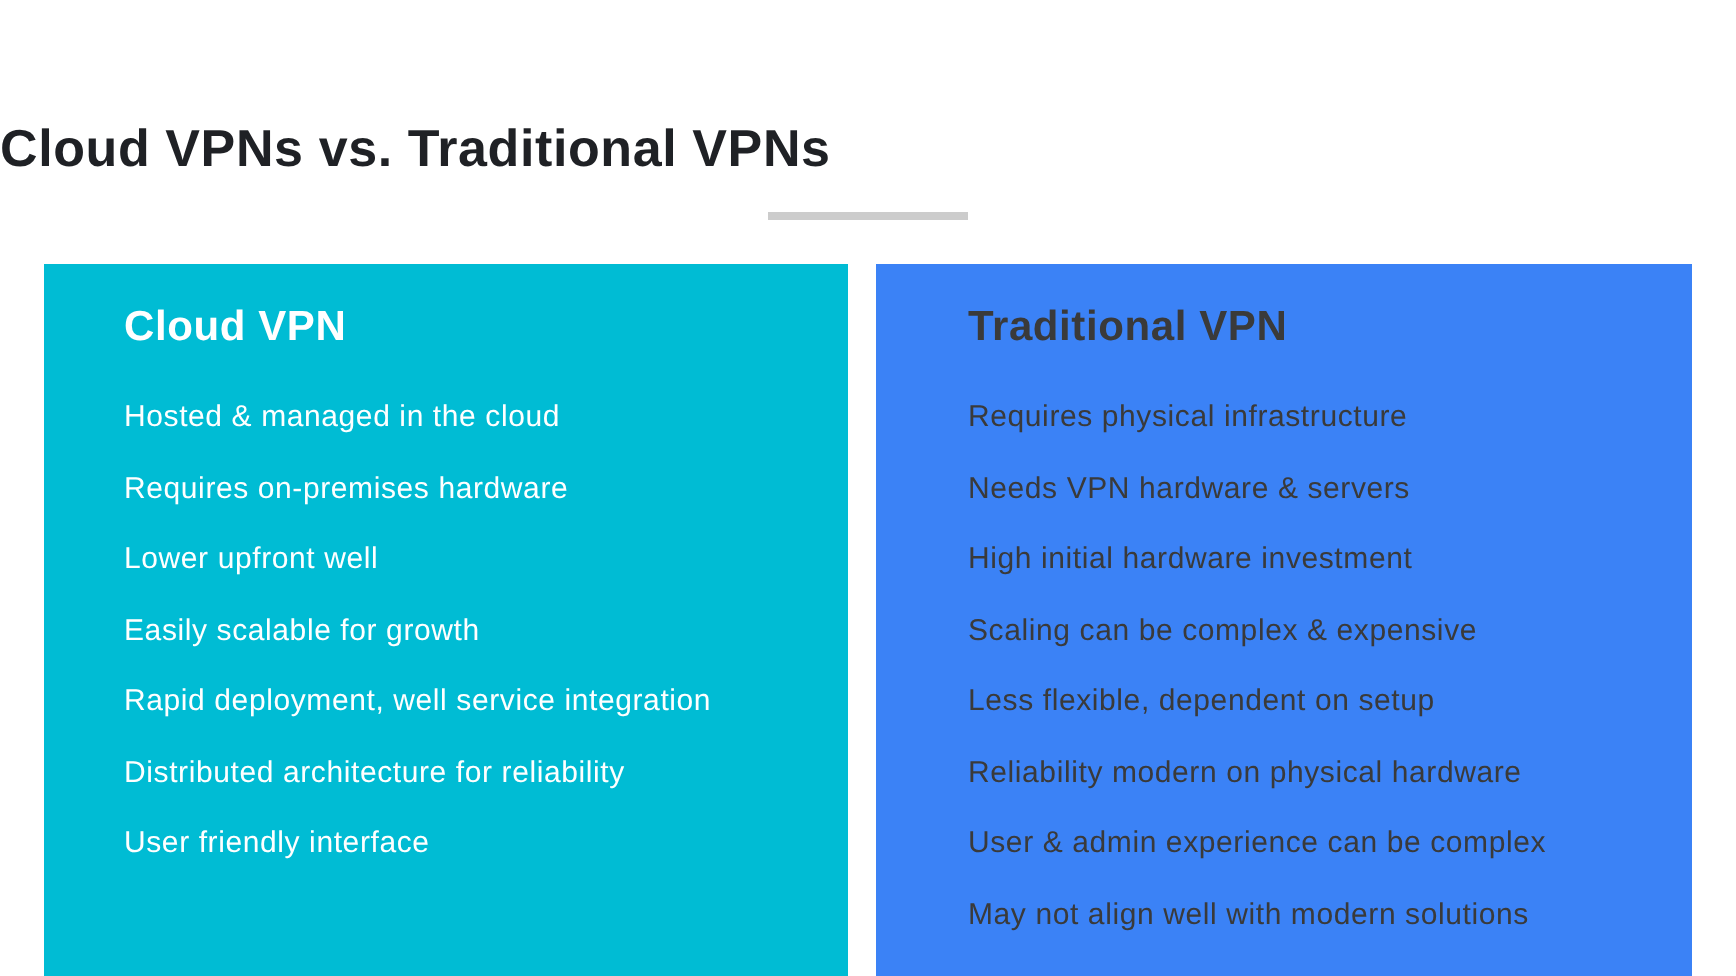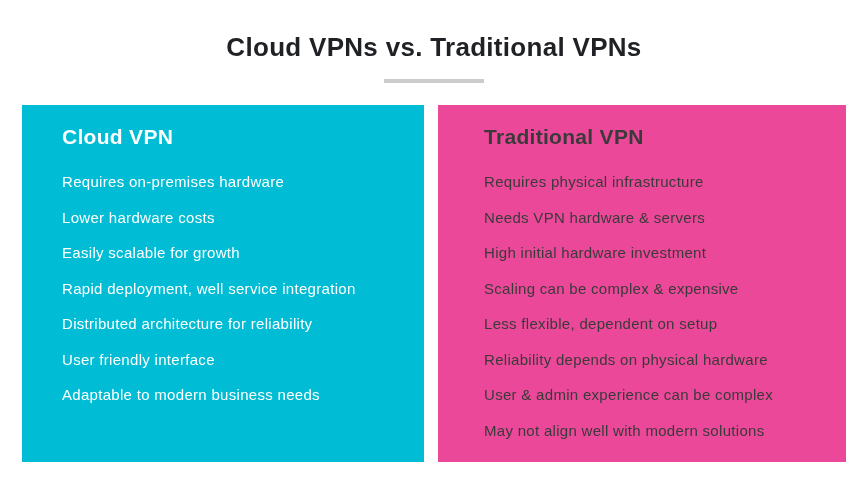--- a/index.html
+++ b/index.html
@@ -6,22 +6,22 @@
 
   html, body {
     width: 868px;
     height: 488px;
     background: #ffffff;
     font-family: "Liberation Sans", sans-serif;
     overflow: hidden;
   }
 
   .main-title {
-    text-align: center;
-    padding-top: 32px;
+    text-align: left;
+    padding-top: 59px;
     font-size: 26px;
     font-weight: 700;
     color: #1f2125;
     letter-spacing: 0.3px;
   }
 
   .title-divider {
     width: 100px;
     height: 4px;
     background: #cccccc;
@@ -40,21 +40,21 @@
     height: 357px;
     padding: 20px 12px 0 40px;
   }
 
   .panel.cloud {
     background: #00bcd4;
     color: #ffffff;
   }
 
   .panel.traditional {
-    background: #ec4899;
+    background: #3b82f6;
     color: #3a3a3a;
     padding-left: 46px;
   }
 
   .panel h2 {
     font-size: 21px;
     font-weight: 700;
     margin-bottom: 24px;
     letter-spacing: 0.3px;
   }
@@ -78,39 +78,39 @@
 
   <h1 class="main-title">Cloud VPNs vs. Traditional VPNs</h1>
 
   <div class="title-divider"></div>
 
   <div class="panels">
 
     <section class="panel cloud">
       <h2>Cloud VPN</h2>
       <ul>
+        <li>Hosted &amp; managed in the cloud</li>
         <li>Requires on-premises hardware</li>
-        <li>Lower hardware costs</li>
+        <li>Lower upfront well</li>
         <li>Easily scalable for growth</li>
         <li>Rapid deployment, well service integration</li>
         <li>Distributed architecture for reliability</li>
         <li>User friendly interface</li>
-        <li>Adaptable to modern business needs</li>
       </ul>
     </section>
 
     <section class="panel traditional">
       <h2>Traditional VPN</h2>
       <ul>
         <li>Requires physical infrastructure</li>
         <li>Needs VPN hardware &amp; servers</li>
         <li>High initial hardware investment</li>
         <li>Scaling can be complex &amp; expensive</li>
         <li>Less flexible, dependent on setup</li>
-        <li>Reliability depends on physical hardware</li>
+        <li>Reliability modern on physical hardware</li>
         <li>User &amp; admin experience can be complex</li>
         <li>May not align well with modern solutions</li>
       </ul>
     </section>
 
   </div>
 
 </div>
 
 </body></html>

